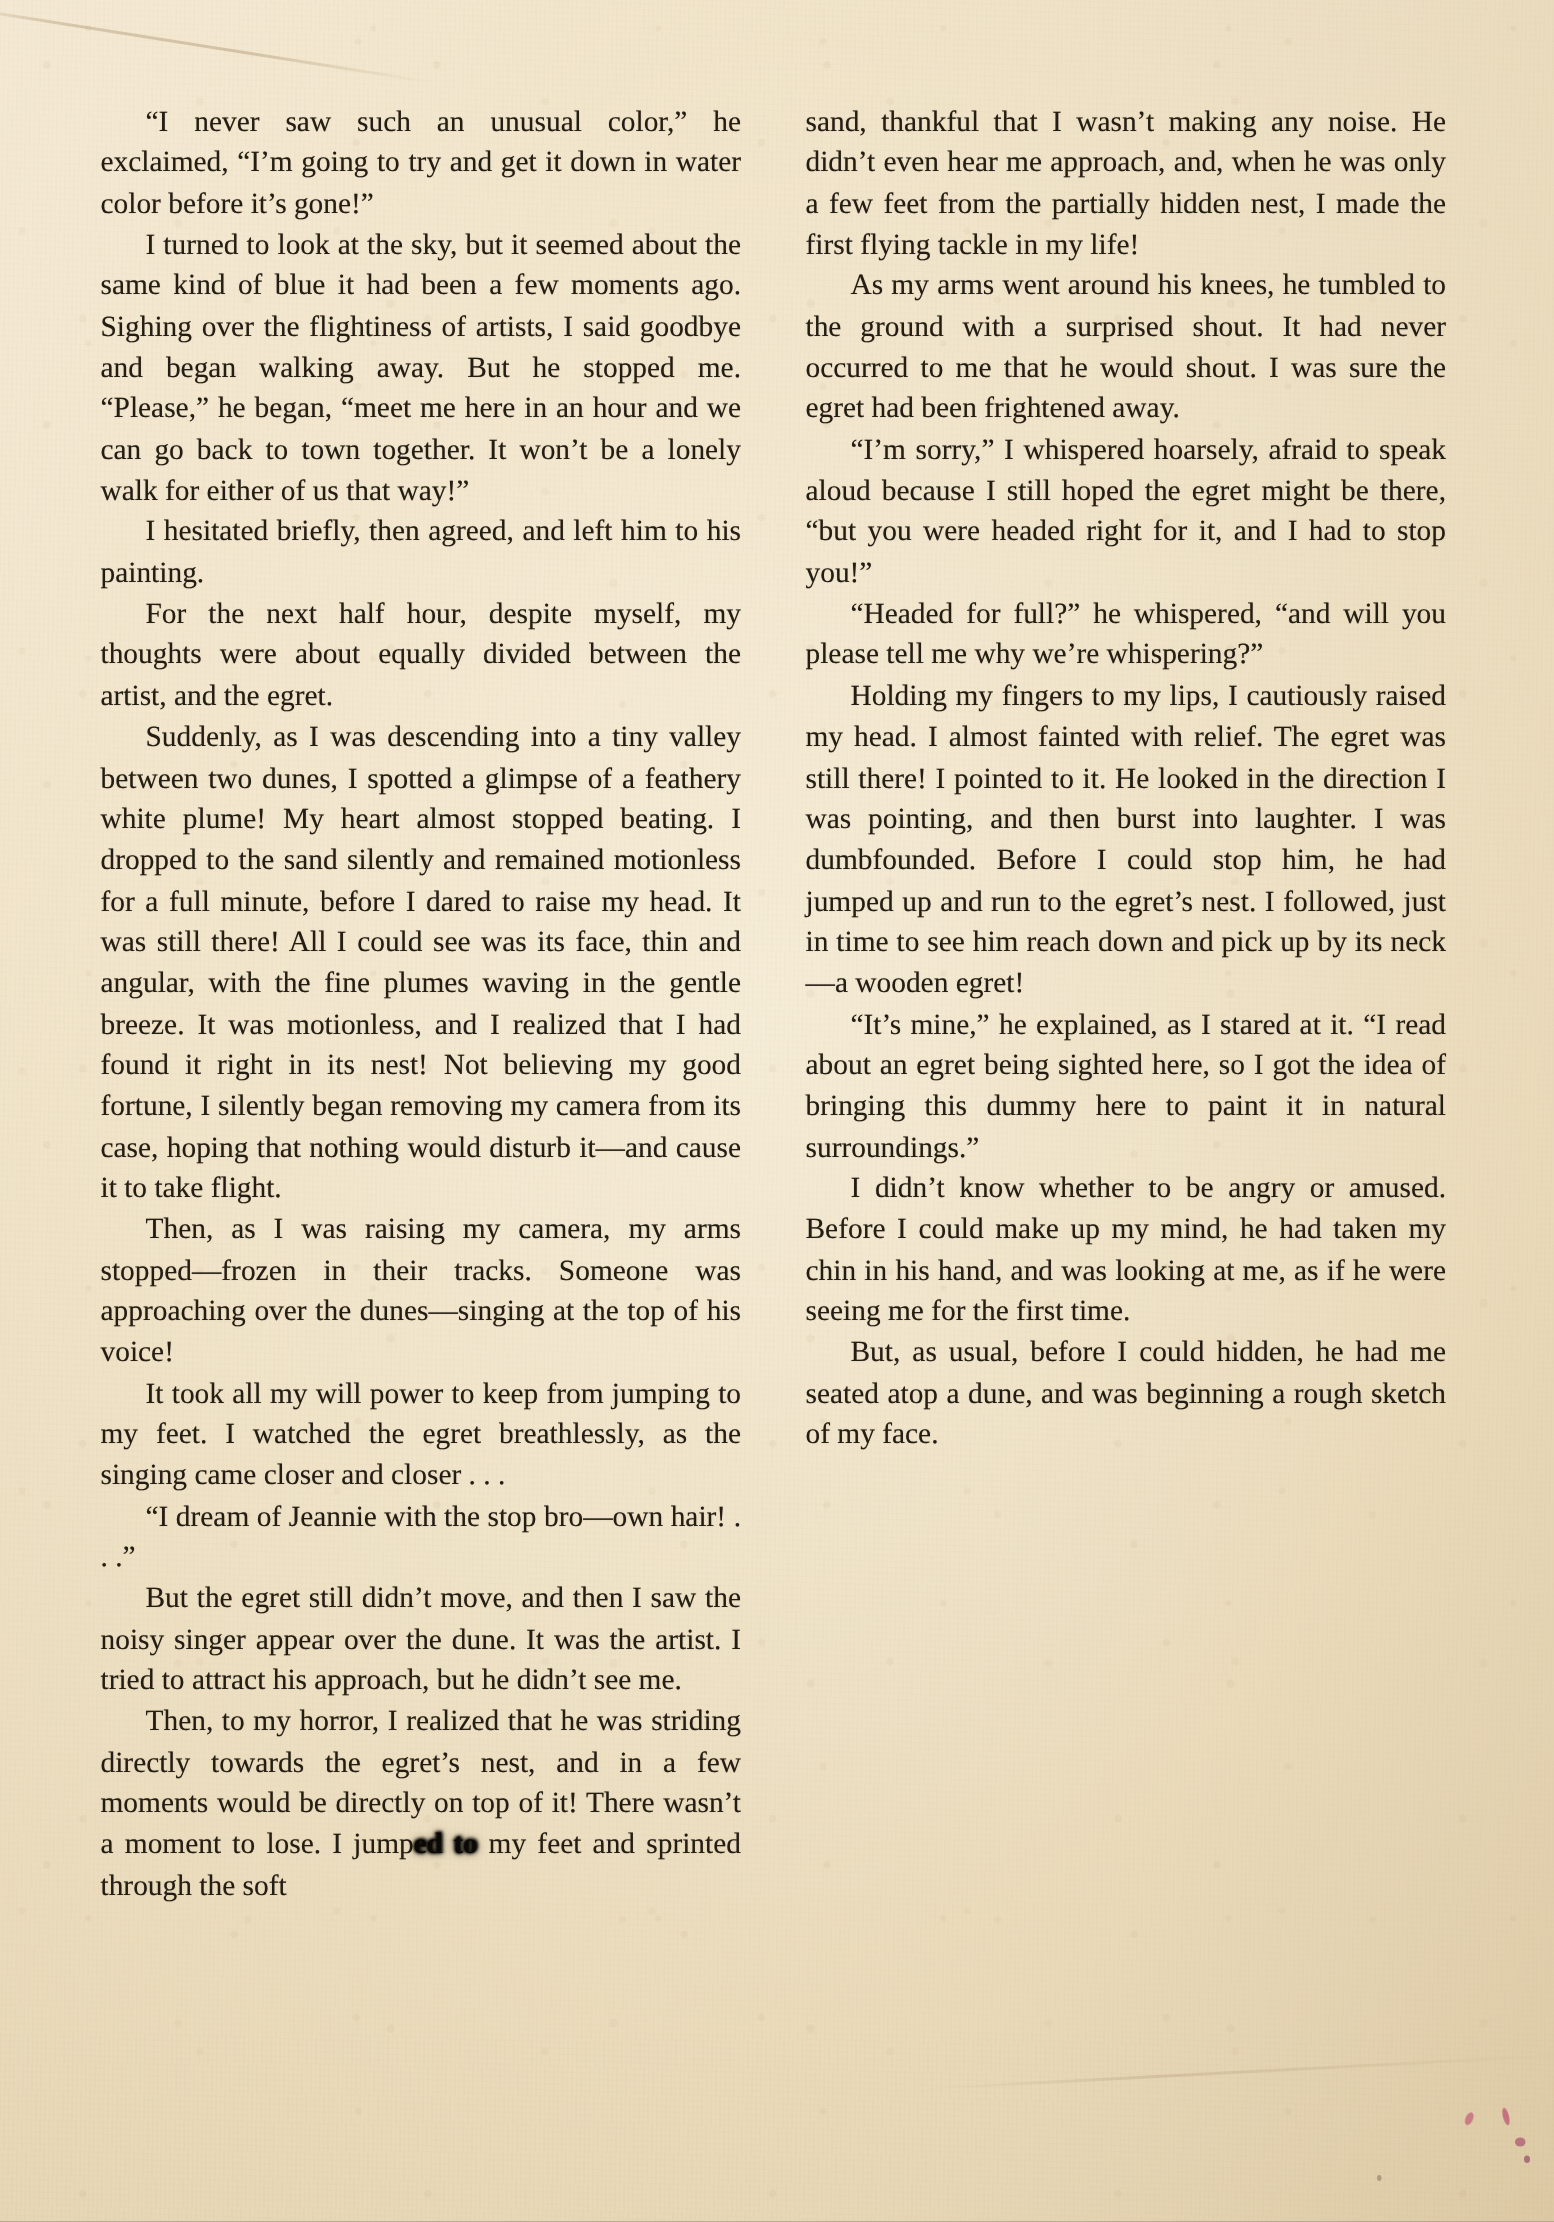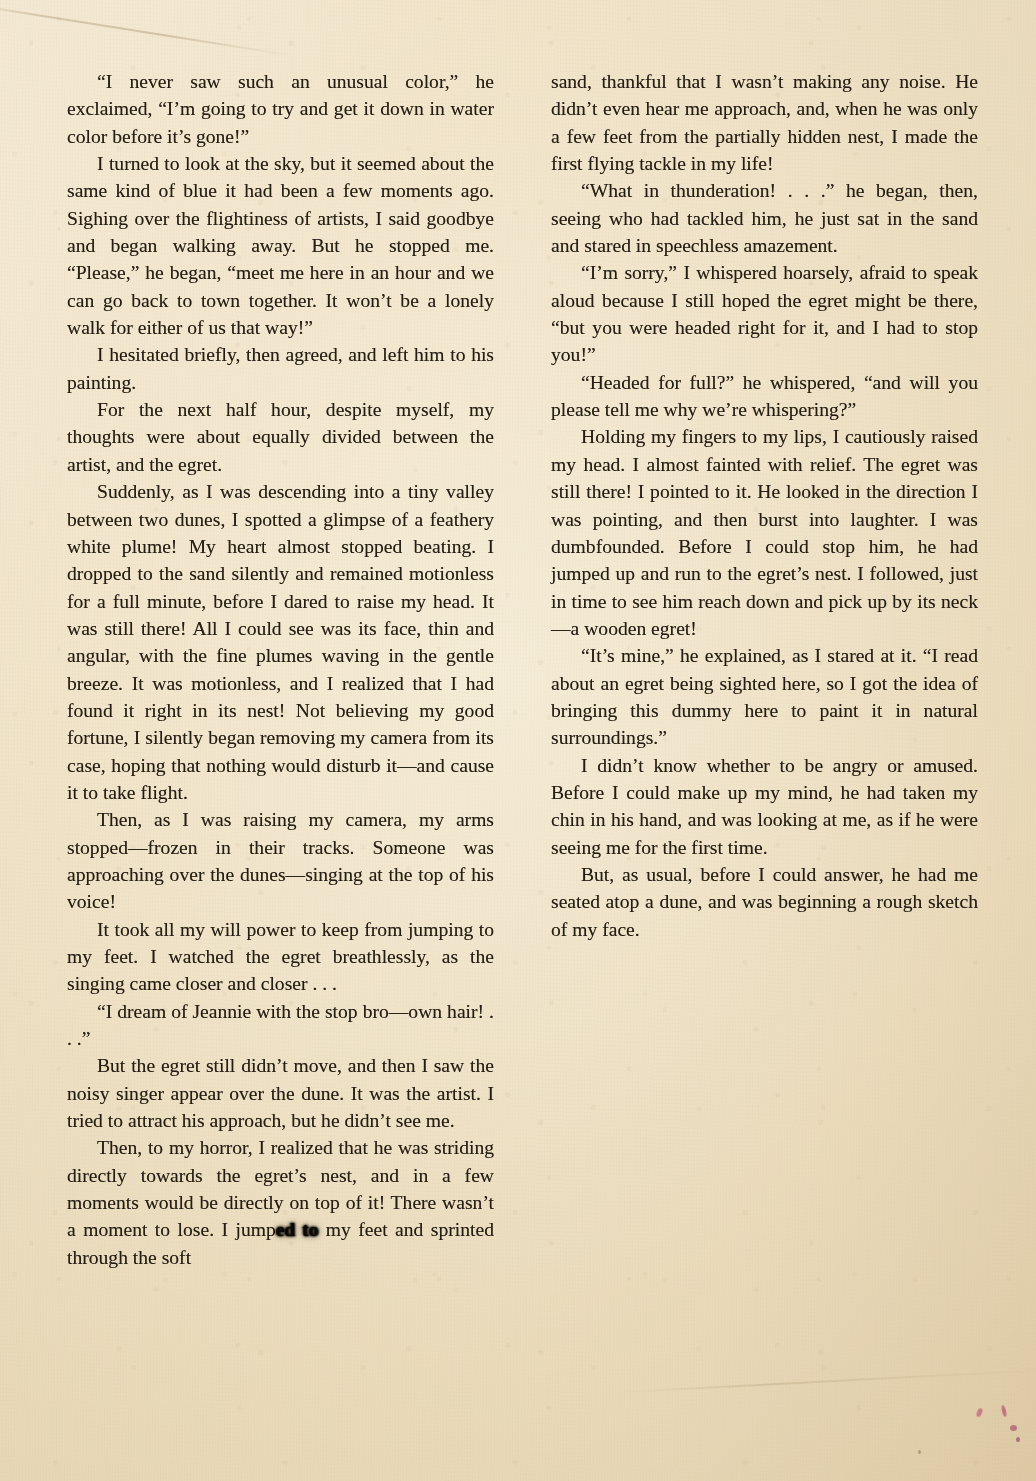--- a/index.html
+++ b/index.html
@@ -101,21 +101,21 @@
     width: 427px;
     font-size: 19.6px;
     line-height: 27.35px;
     text-align: justify;
     text-justify: inter-word;
     color: #241d13;
     
     text-shadow: 0 0 .55px rgba(40,30,18,.45);
   }
   .col-left  { left: 67px;  }
-  .col-right { left: 551px; }
+  .col-right { left: 537px; }
 
   .col p {
     margin: 0;
     text-indent: 30px;
     hyphens: none;
   }
   .col p.cont { text-indent: 0; }
 
   em { font-style: italic; }
 
@@ -166,24 +166,24 @@
       <p>Then, as I was raising my camera, my arms stopped—frozen in their tracks. Someone was approaching over the dunes—singing at the top of his voice!</p>
       <p>It took all my will power to keep from jumping to my feet. I watched the egret breathlessly, as the singing came closer and closer . . .</p>
       <p>“I dream of Jeannie with the stop bro—own hair! . . .”</p>
       <p>But the egret still didn’t move, and then I saw the noisy singer appear over the dune. It was the artist. I tried to attract his approach, but he didn’t see me.</p>
 
       <p id="left-last-para">Then, to my horror, I realized that he was striding directly towards the egret’s nest, and in a few moments would be directly on top of it! There wasn’t a moment to lose. I jump<span class="blot blot-heavy">ed to</span> my feet and sprinted through the soft</p>
     </div>
 
     <div class="col col-right">
       <p class="cont">sand, thankful that I wasn’t making any noise. He didn’t even hear me approach, and, when he was only a few feet from the partially hidden nest, I made the first flying tackle in my life!</p>
-      <p>“What in thunderation! . . .” he began, then, seeing who had tackled him, he just sat in the sand and stared in speechless amazement.</p>
+      <p>As my arms went around his knees, he tumbled to the ground with a surprised shout. It had never occurred to me that he would shout. I was sure the egret had been frightened away.</p>
       <p>“I’m sorry,” I whispered hoarsely, afraid to speak aloud because I still hoped the egret might be there, “but you were headed right for it, and I had to stop you!”</p>
       <p>“Headed for full?” he whispered, “and will you please tell me why we’re whispering?”</p>
       <p>Holding my fingers to my lips, I cautiously raised my head. I almost fainted with relief. The egret was still there! I pointed to it. He looked in the direction I was pointing, and then burst into laughter. I was dumbfounded. Before I could stop him, he had jumped up and run to the egret’s nest. I followed, just in time to see him reach down and pick up by its neck—a wooden egret!</p>
       <p>“It’s mine,” he explained, as I stared at it. “I read about an egret being sighted here, so I got the idea of bringing this dummy here to paint it in natural surroundings.”</p>
       <p>I didn’t know whether to be angry or amused. Before I could make up my mind, he had taken my chin in his hand, and was looking at me, as if he were seeing me for the first time.</p>
 
-      <p>But, as usual, before I could answer, he had me seated atop a dune, and was beginning a rough sketch of my face.</p>
+      <p>But, as usual, before I could hidden, he had me seated atop a dune, and was beginning a rough sketch of my face.</p>
     </div>
 
   </div>
 </div>
 
 </body></html>

